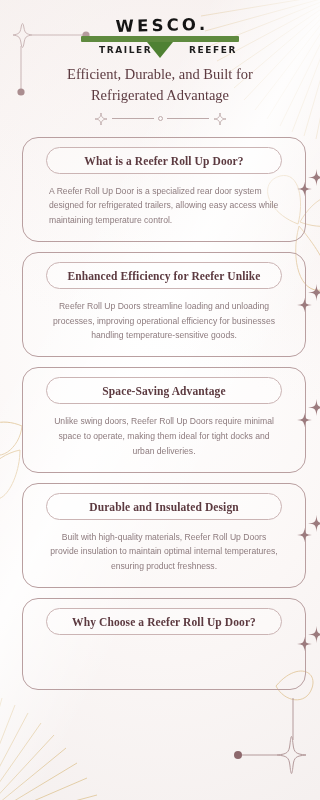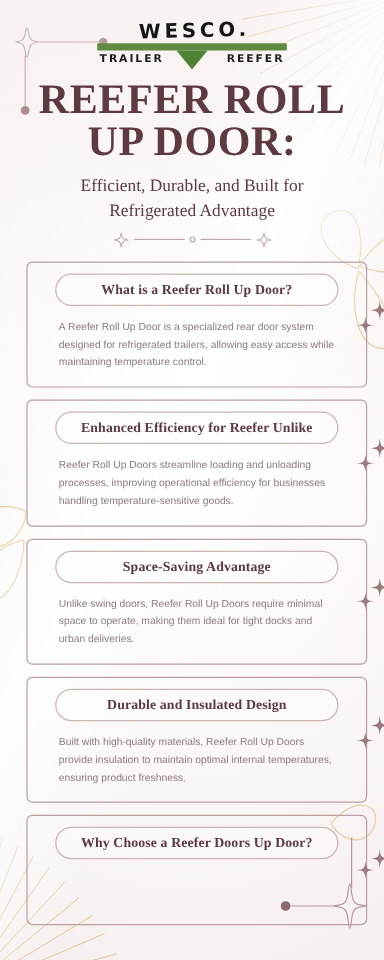--- a/index.html
+++ b/index.html
@@ -98,20 +98,21 @@
     display: flex;
     justify-content: space-between;
     align-items: center;
     font-family: "DejaVu Sans", sans-serif;
     font-weight: 700;
     font-size: 9px;
     letter-spacing: 1.6px;
     color: #1d1d1d;
     margin-top: 3px;
     padding: 0 2px;
+    margin-left: 16px;
   }
 
   
   #main-title {
     font-family: "Liberation Serif", serif;
     font-weight: 700;
     font-size: 35px;
     line-height: 1.02;
     letter-spacing: .5px;
     color: #5c3a40;
@@ -155,21 +156,21 @@
     margin-top: 11px;
     padding: 0 14px 0 22px;
     display: flex;
     flex-direction: column;
     gap: 10px;
   }
 
   .card {
     position: relative;
     border: 1px solid #b99fa0;
-    border-radius: 5px;
+    border-radius: 16px;
     background: transparent;
     padding: 9px 12px 13px;
     min-height: 92px;
   }
 
   .card-title {
     border: 1px solid #cbb4b4;
     border-radius: 999px;
     text-align: center;
     font-family: "Liberation Serif", serif;
@@ -182,20 +183,21 @@
     letter-spacing: .1px;
   }
 
   .card-body {
     font-family: "Liberation Sans", sans-serif;
     font-size: 8.6px;
     line-height: 1.72;
     color: #8d7b7e;
     margin-top: 10px;
     padding: 0 14px;
+    text-align: center;
   }
   .card-body.centered { text-align: left; }
 
   
   .card-spark {
     position: absolute;
     right: -7px;
     top: 50%;
     transform: translateY(-50%);
   }
@@ -316,24 +318,20 @@
 
     <div id="logo">
       <div id="logo-word">WESCO.</div>
       <div id="logo-bar"></div>
       <div id="logo-sub">
         <span>TRAILER</span>
         <span>REEFER</span>
       </div>
     </div>
 
-    <h1 id="main-title">
-      <span>REEFER ROLL</span><br>
-      <span>UP DOOR:</span>
-    </h1>
 
     <h2 id="subtitle">
       <span>Efficient, Durable, and Built for</span><br>
       <span>Refrigerated Advantage</span>
     </h2>
 
     <div id="title-divider">
       <svg width="14" height="14" viewBox="0 0 14 14">
         <path d="M7 1 C7.4 5.4 8.6 6.6 13 7 C8.6 7.4 7.4 8.6 7 13 C6.6 8.6 5.4 7.4 1 7 C5.4 6.6 6.6 5.4 7 1 Z" fill="none" stroke="#bda9a9" stroke-width=".9"></path>
       </svg>
@@ -386,21 +384,21 @@
       <div class="card-body">Built with high-quality materials, Reefer Roll Up Doors provide insulation to maintain optimal internal temperatures, ensuring product freshness.</div>
       <svg class="card-spark" width="15" height="15" viewBox="0 0 15 15">
         <path d="M7.5 0 C8 6.5 9 7 15 7.5 C9 8 8 8.5 7.5 15 C7 8.5 6 8 0 7.5 C6 7 7 6.5 7.5 0 Z" fill="#9c7b7e"></path>
       </svg>
       <svg class="rail-spark" width="17" height="17" viewBox="0 0 15 15">
         <path d="M7.5 0 C8 6.5 9 7 15 7.5 C9 8 8 8.5 7.5 15 C7 8.5 6 8 0 7.5 C6 7 7 6.5 7.5 0 Z" fill="#9c7b7e"></path>
       </svg>
     </div>
 
     <div class="card">
-      <div class="card-title">Why Choose a Reefer Doors Up Door?</div>
+      <div class="card-title">Why Choose a Reefer Roll Up Door?</div>
       <svg class="card-spark" width="15" height="15" viewBox="0 0 15 15">
         <path d="M7.5 0 C8 6.5 9 7 15 7.5 C9 8 8 8.5 7.5 15 C7 8.5 6 8 0 7.5 C6 7 7 6.5 7.5 0 Z" fill="#9c7b7e"></path>
       </svg>
       <svg class="rail-spark" width="17" height="17" viewBox="0 0 15 15">
         <path d="M7.5 0 C8 6.5 9 7 15 7.5 C9 8 8 8.5 7.5 15 C7 8.5 6 8 0 7.5 C6 7 7 6.5 7.5 0 Z" fill="#9c7b7e"></path>
       </svg>
     </div>
   </div>
 
 </div>

